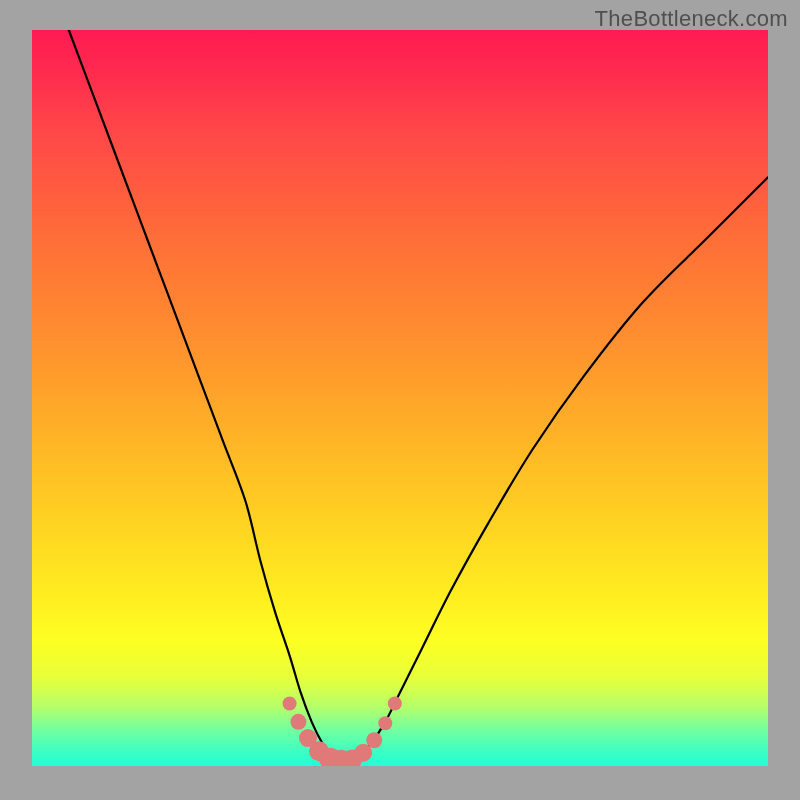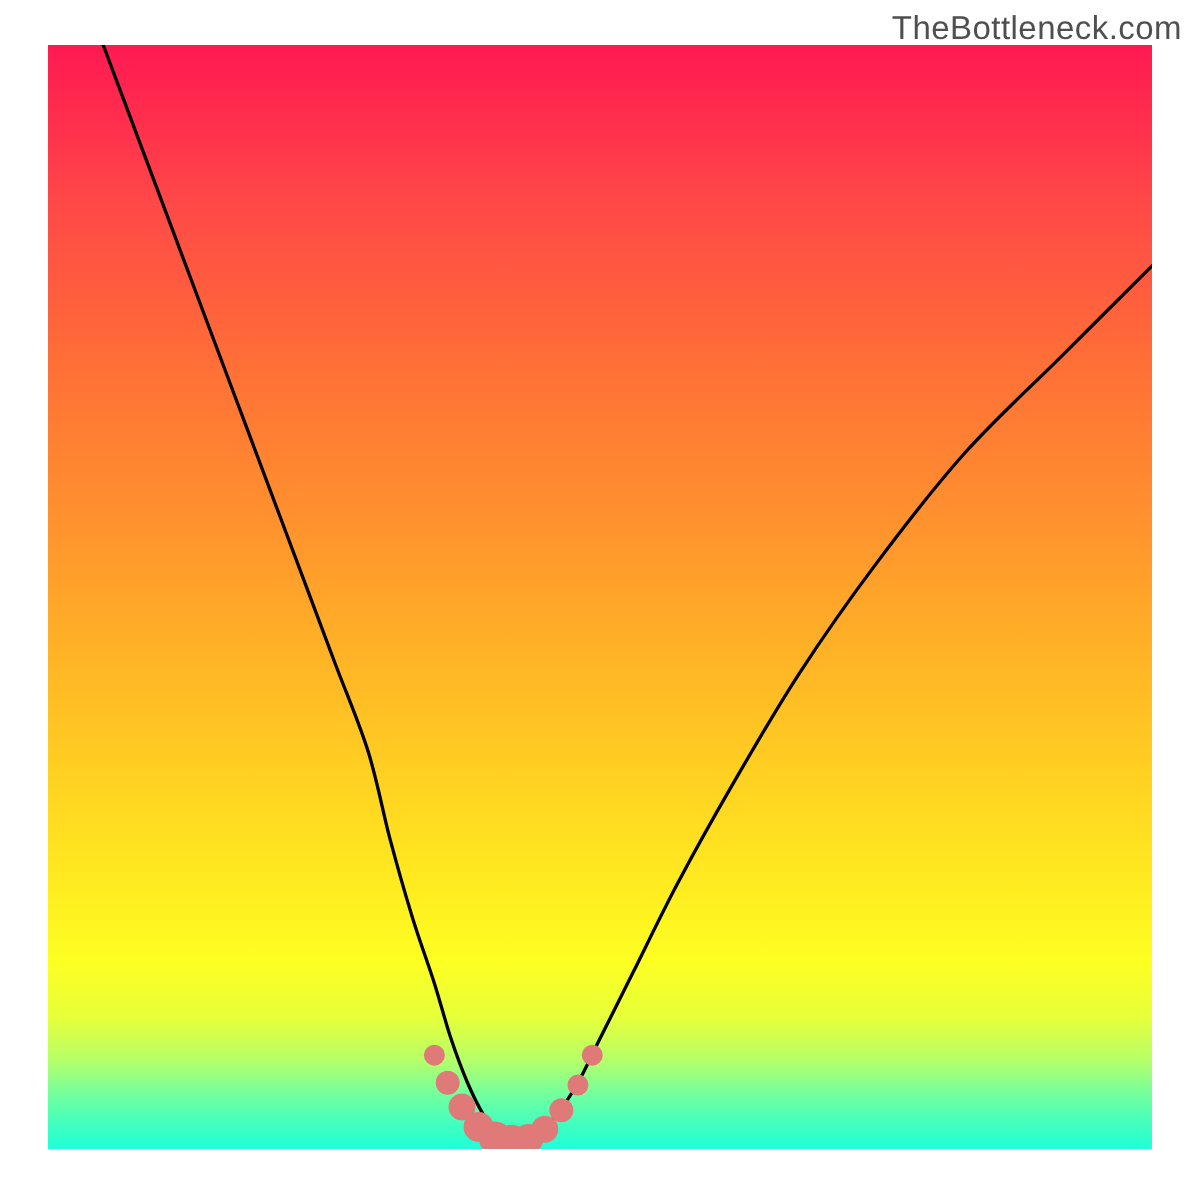--- a/index.html
+++ b/index.html
@@ -10,21 +10,21 @@
     background: #000;
     font-family: Arial, Helvetica, sans-serif;
     overflow: hidden;
   }
   .frame {
     position: absolute;
     left: 0;
     top: 0;
     width: 800px;
     height: 800px;
-    background: #ffffff;
+    background: #a3a3a3;
   }
   .plot {
     position: absolute;
     left: 32px;
     top: 30px;
     width: 736px;
     height: 736px;
     background: linear-gradient(to bottom,
       #ff1a52 0%,
       #ff2f4d 7%,

